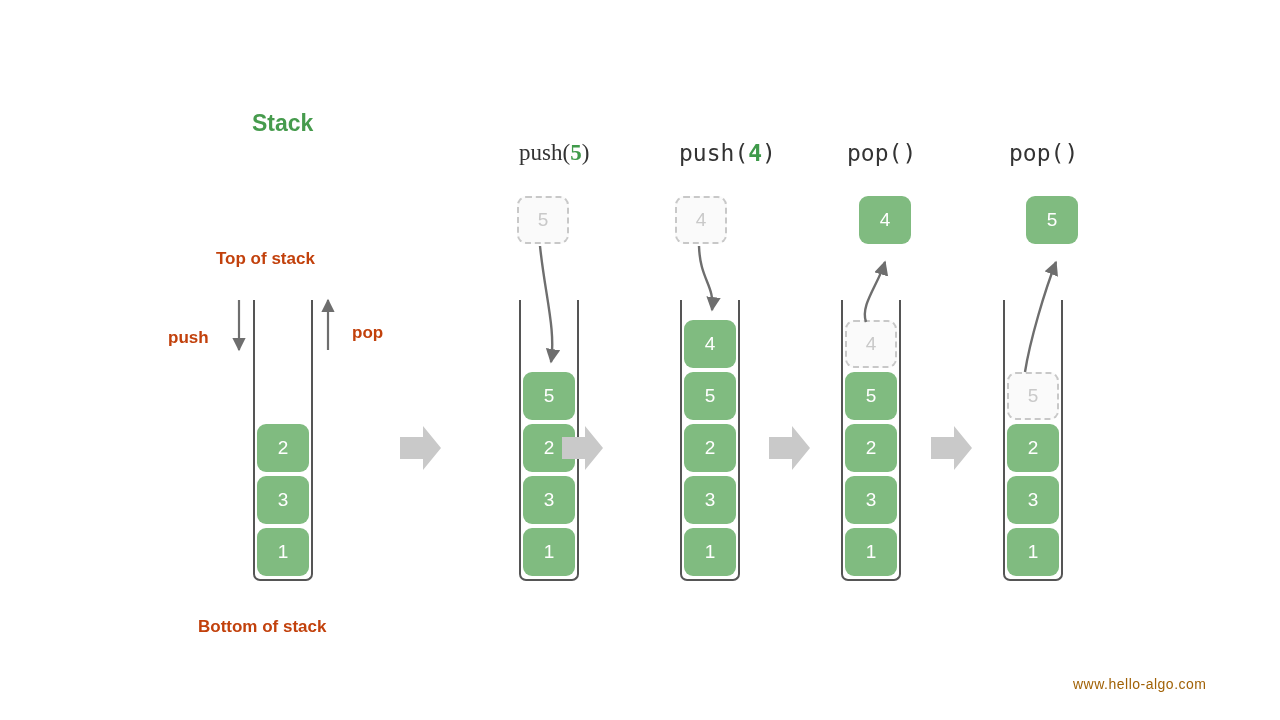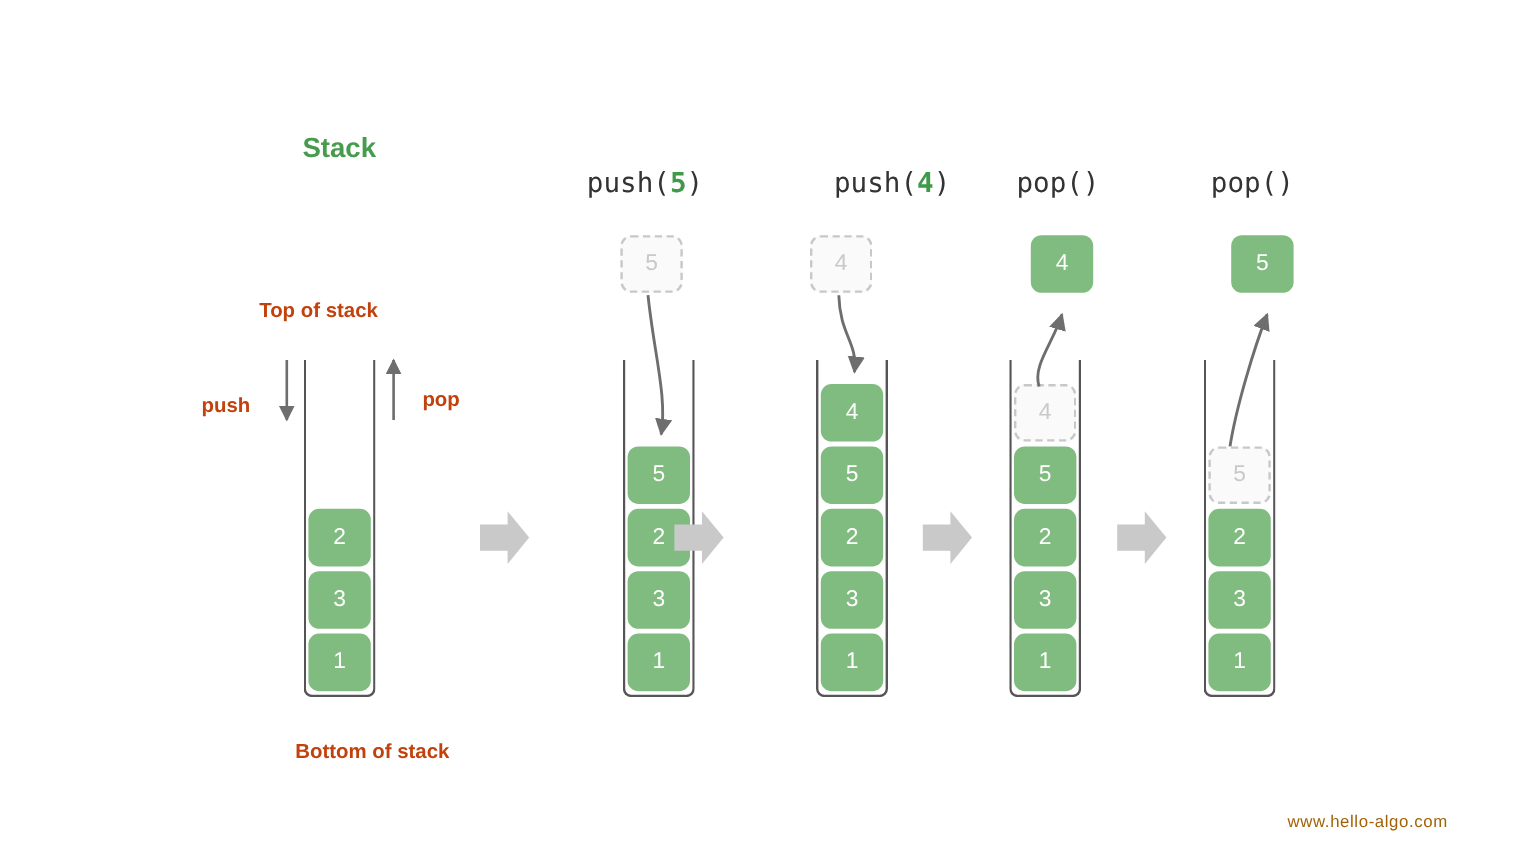--- a/index.html
+++ b/index.html
@@ -97,40 +97,40 @@
   }
 </style>
 </head>
 <body>
 
 <div id="canvas">
 
   <div class="title abs" style="left:252px; top:110px;">Stack</div>
 
   <div class="label-bold abs" style="left:216px; top:249px;">Top of stack</div>
-  <div class="label-bold abs" style="left:198px; top:617px;margin-left:48px;">Bottom of stack</div>
+  <div class="label-bold abs" style="left:198px; top:617px;">Bottom of stack</div>
   <div class="label-bold abs" style="left:168px; top:328px;">push</div>
   <div class="label-bold abs" style="left:352px; top:323px;">pop</div>
 
   <div class="stack-container" style="left:253px; top:300px; width:60px; height:281px;"></div>
   <div class="elem abs" style="left:257px; top:424px;">2</div>
   <div class="elem abs" style="left:257px; top:476px;">3</div>
   <div class="elem abs" style="left:257px; top:528px;">1</div>
 
-  <div class="op-label abs" style="left:489px; top:140px;"><span>push(</span><span class="arg">5</span><span>)</span></div>
+  <div class="op-label abs" style="left:519px; top:140px;font-family:Liberation Serif, serif;"><span>push(</span><span class="arg">5</span><span>)</span></div>
 
   <div class="elem ghost abs" style="left:517px; top:196px;">5</div>
 
   <div class="stack-container" style="left:519px; top:300px; width:60px; height:281px;"></div>
   <div class="elem abs" style="left:523px; top:372px;">5</div>
   <div class="elem abs" style="left:523px; top:424px;">2</div>
   <div class="elem abs" style="left:523px; top:476px;">3</div>
   <div class="elem abs" style="left:523px; top:528px;">1</div>
 
-  <div class="op-label abs" style="left:679px; top:140px;margin-left:16px;"><span>push(</span><span class="arg">4</span><span>)</span></div>
+  <div class="op-label abs" style="left:679px; top:140px;"><span>push(</span><span class="arg">4</span><span>)</span></div>
 
   <div class="elem ghost abs" style="left:675px; top:196px;">4</div>
 
   <div class="stack-container" style="left:680px; top:300px; width:60px; height:281px;"></div>
   <div class="elem abs" style="left:684px; top:320px;">4</div>
   <div class="elem abs" style="left:684px; top:372px;">5</div>
   <div class="elem abs" style="left:684px; top:424px;">2</div>
   <div class="elem abs" style="left:684px; top:476px;">3</div>
   <div class="elem abs" style="left:684px; top:528px;">1</div>
 

